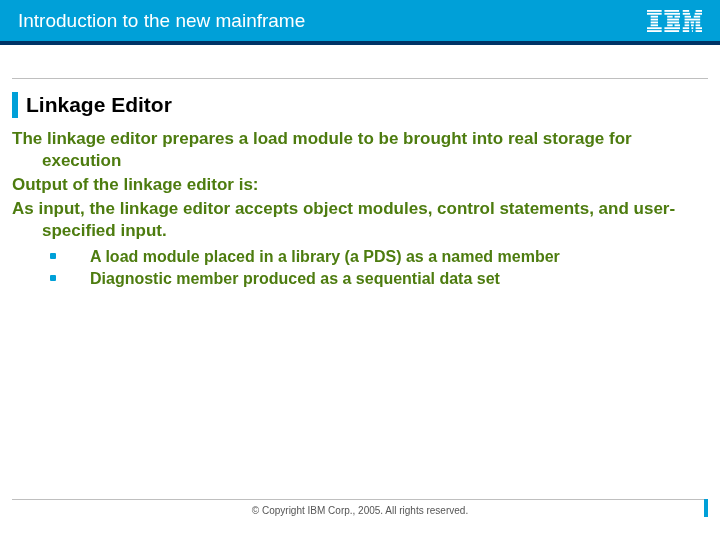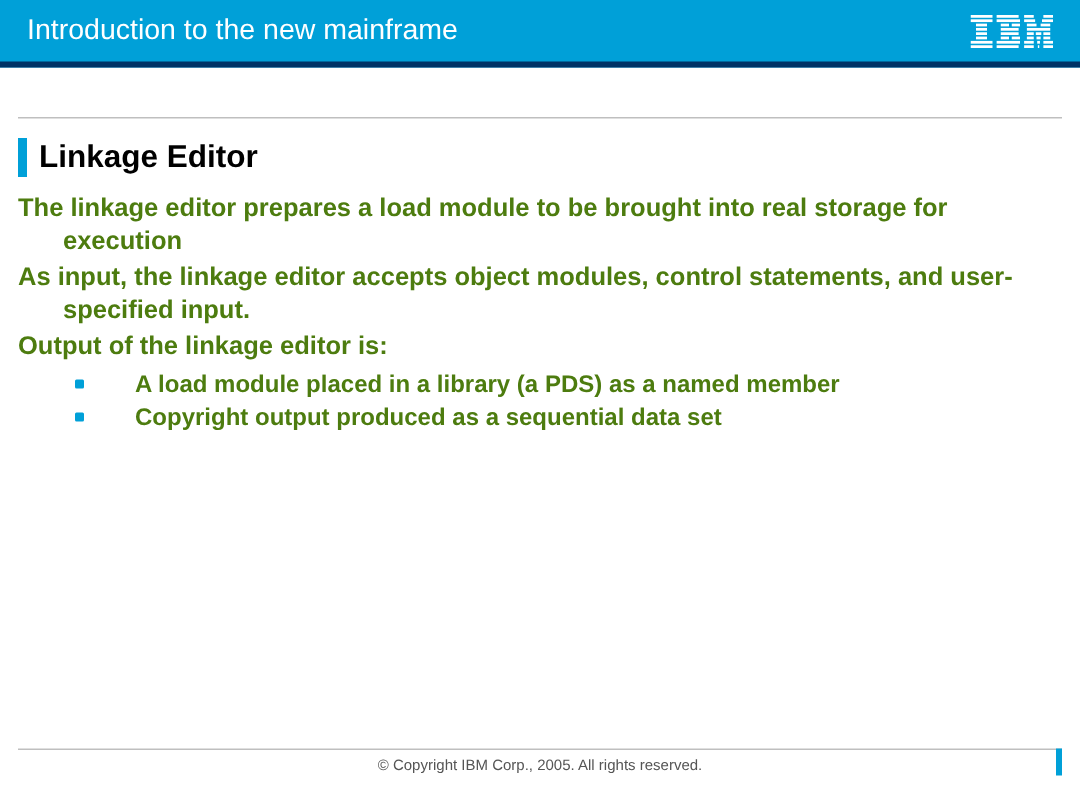--- a/index.html
+++ b/index.html
@@ -74,30 +74,30 @@
 
   <div class="rule1"></div>
 
   <div class="title-row">
     <div class="title-bar"></div>
     <div class="title-text">Linkage Editor</div>
   </div>
 
   <div class="body">
     <div class="para">The linkage editor prepares a load module to be brought into real storage for execution</div>
+    <div class="para">Output of the linkage editor is:</div>
     <div class="para">As input, the linkage editor accepts object modules, control statements, and user-specified input.</div>
-    <div class="para">Output of the linkage editor is:</div>
     <div class="bullets">
       <div class="bullet">
         <div class="dot"></div>
         <div>A load module placed in a library (a PDS) as a named member</div>
       </div>
       <div class="bullet">
         <div class="dot"></div>
-        <div>Copyright output produced as a sequential data set</div>
+        <div>Diagnostic member produced as a sequential data set</div>
       </div>
     </div>
   </div>
 
   <div class="footer-rule"></div>
   <div class="footer-text">© Copyright IBM Corp., 2005. All rights reserved.</div>
   <div class="footer-accent"></div>
 </div>
 
 </body></html>

